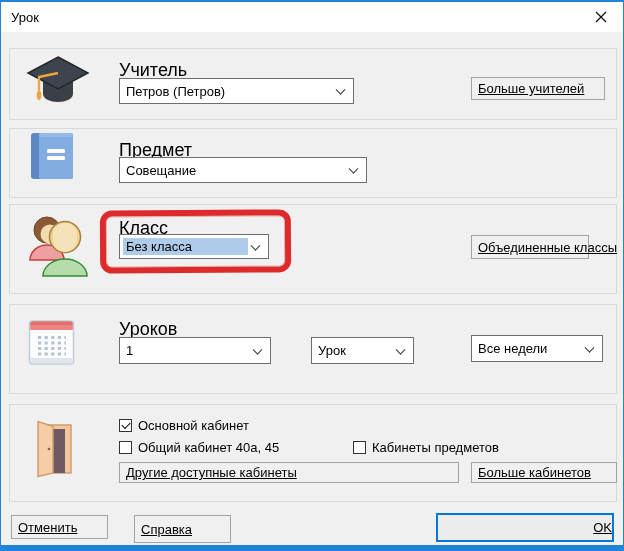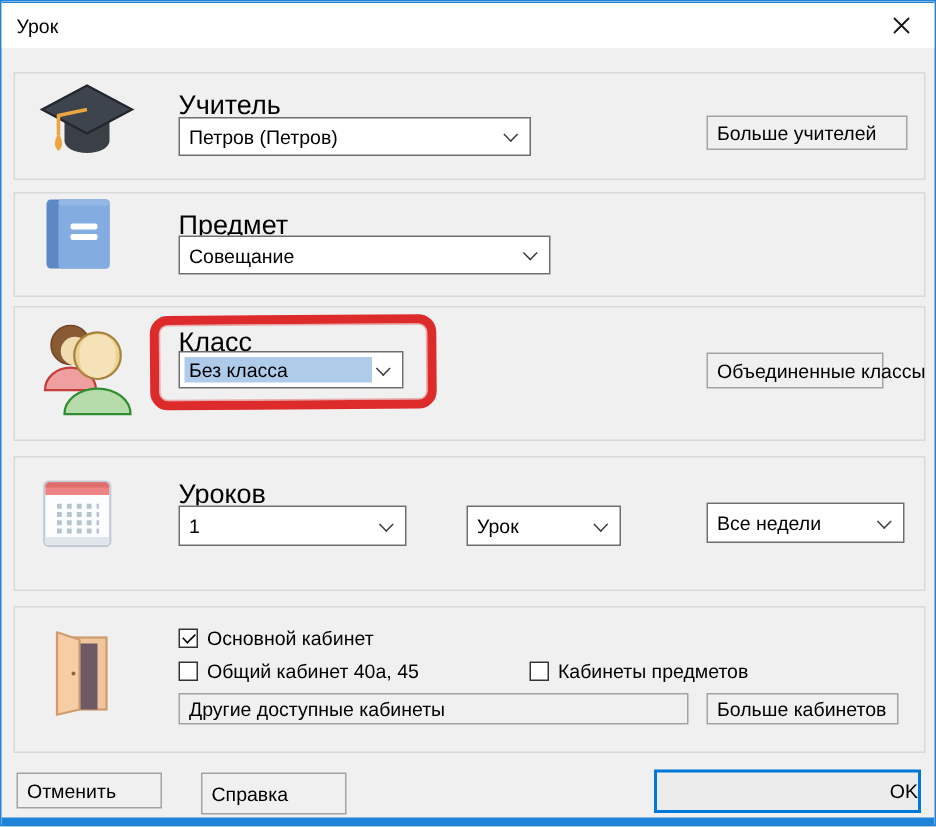--- a/index.html
+++ b/index.html
@@ -31,21 +31,21 @@
   .combo .val{margin-left:3px;padding:1px 3px;white-space:nowrap;}
   .combo .val.sel{background:#aecbea;flex:1;margin-right:20px;}
   .chev{
     position:absolute;right:9px;top:50%;width:7px;height:7px;
     border-right:1.4px solid #3a3a3a;border-bottom:1.4px solid #3a3a3a;
     transform:translateY(-68%) rotate(45deg);
   }
 
   .btn{
     position:absolute;background:#f0f0f0;border:1px solid #a3a3a3;
-    display:flex;align-items:center;padding-left:6px;white-space:nowrap;cursor:default;
+    display:flex;align-items:center;padding-left:6px;white-space:nowrap;cursor:default;text-decoration:underline;
   }
   .btn.center{justify-content:flex-end;padding-left:0;}
   .btn.primary{border:2px solid #0078d7;background:#ececec;}
 
   .cb{position:absolute;display:flex;align-items:center;cursor:default;}
   .cb .box{position:relative;width:13px;height:13px;background:#fff;border:1px solid #333;margin-right:6px;flex:none;}
   .cb.checked .box::after{
     content:"";position:absolute;left:2px;top:2px;width:7px;height:4px;
     border-left:1.8px solid #000;border-bottom:1.8px solid #000;transform:rotate(-45deg);
   }
@@ -165,21 +165,21 @@
     <span>Общий кабинет 40а, 45</span>
   </label>
   <label class="cb" style="left:352px;top:439px">
     <span class="box"></span>
     <span>Кабинеты предметов</span>
   </label>
 
   <div class="btn" style="left:118px;top:461px;width:340px;height:21px">
     <span>Другие доступные кабинеты</span>
   </div>
-  <div class="btn" style="left:470px;top:461px;width:128px;height:21px">
+  <div class="btn" style="left:470px;top:461px;width:146px;height:21px">
     <span>Больше кабинетов</span>
   </div>
 
   <div class="btn" style="left:10px;top:514px;width:97px;height:24px">
     <span>Отменить</span>
   </div>
   <div class="btn" style="left:133px;top:514px;width:97px;height:28px">
     <span>Справка</span>
   </div>
   <div class="btn center primary" style="left:435px;top:512px;width:178px;height:29px">

